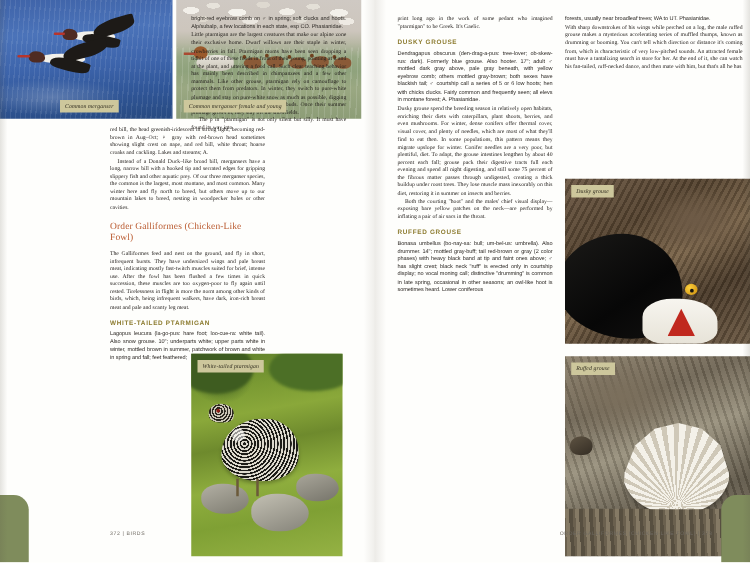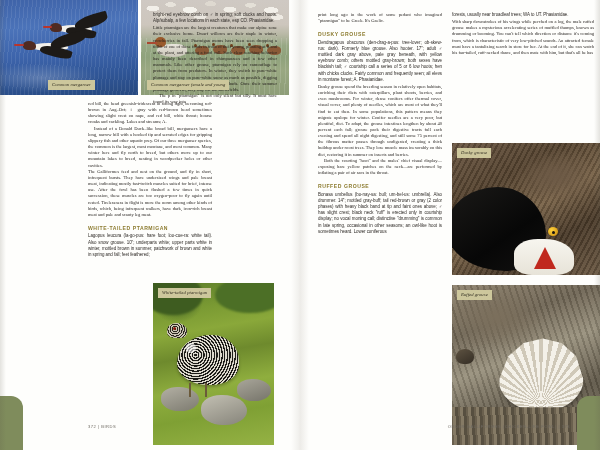--- a/index.html
+++ b/index.html
@@ -274,20 +274,21 @@
     <div id="rg-log"></div>
     <div id="rg-fan"></div>
     <div id="rg-body"></div>
     <div style="position:absolute;left:4px;top:64px;width:18px;height:15px;background:linear-gradient(150deg,#5e5342,#342d24);border-radius:55% 55% 45% 45%;"></div>
     <div class="cap" style="left:5px;top:5px;">Ruffed grouse</div>
   </div>
 
   <div class="col" id="col1">
     <p class="body noind">red bill, the head greenish-iridescent in strong light, becoming red-brown in Aug–Oct; ♀ gray with red-brown head sometimes showing slight crest on nape, and red bill, white throat; hoarse croaks and cackling. Lakes and streams; A.</p>
     <p class="body">Instead of a Donald Duck–like broad bill, mergansers have a long, narrow bill with a hooked tip and serrated edges for gripping slippery fish and other aquatic prey. Of our three merganser species, the common is the largest, most montane, and most common. Many winter here and fly north to breed, but others move up to our mountain lakes to breed, nesting in woodpecker holes or other cavities.</p>
+    <h2 class="order">Order Galliformes (Chicken-Like Fowl)</h2>
     <p class="body noind">The Galliformes feed and nest on the ground, and fly in short, infrequent bursts. They have undersized wings and pale breast meat, indicating mostly fast-twitch muscles suited for brief, intense use. After the fowl has been flushed a few times in quick succession, these muscles are too oxygen-poor to fly again until rested. Tirelessness in flight is more the norm among other kinds of birds, which, being infrequent walkers, have dark, iron-rich breast meat and pale and scanty leg meat.</p>
     <h3 class="species">WHITE-TAILED PTARMIGAN</h3>
     <p class="sans">Lagopus leucura (la-go-pus: hare foot; loo-cue-ra: white tail). Also snow grouse. 10"; underparts white; upper parts white in winter, mottled brown in summer, patchwork of brown and white in spring and fall; feet feathered;</p>
   </div>
 
   <div class="col" id="col2">
     <p class="sans">bright-red eyebrow comb on ♂ in spring; soft clucks and hoots. Alp/subalp, a few locations in each state, esp CO. Phasianidae.</p>
     <p class="body" style="margin-top:1px;">Little ptarmigan are the largest creatures that make our alpine zone their exclusive home. Dwarf willows are their staple in winter, crowberries in fall. Ptarmigan moms have been seen dropping a tidbit of one of these foods in front of their young, pointing at it and at the plant, and uttering a food call. Such clear teaching behavior has mainly been described in chimpanzees and a few other mammals. Like other grouse, ptarmigan rely on camouflage to protect them from predators. In winter, they switch to pure-white plumage and stay on pure-white snow as much as possible, digging into it for shelter and to reach willow buds. Once their summer plumage grows in, they stay off the snowfields.</p>
     <p class="body">The p in "ptarmigan" is not only silent but silly. It must have found its way into</p>
   </div>

